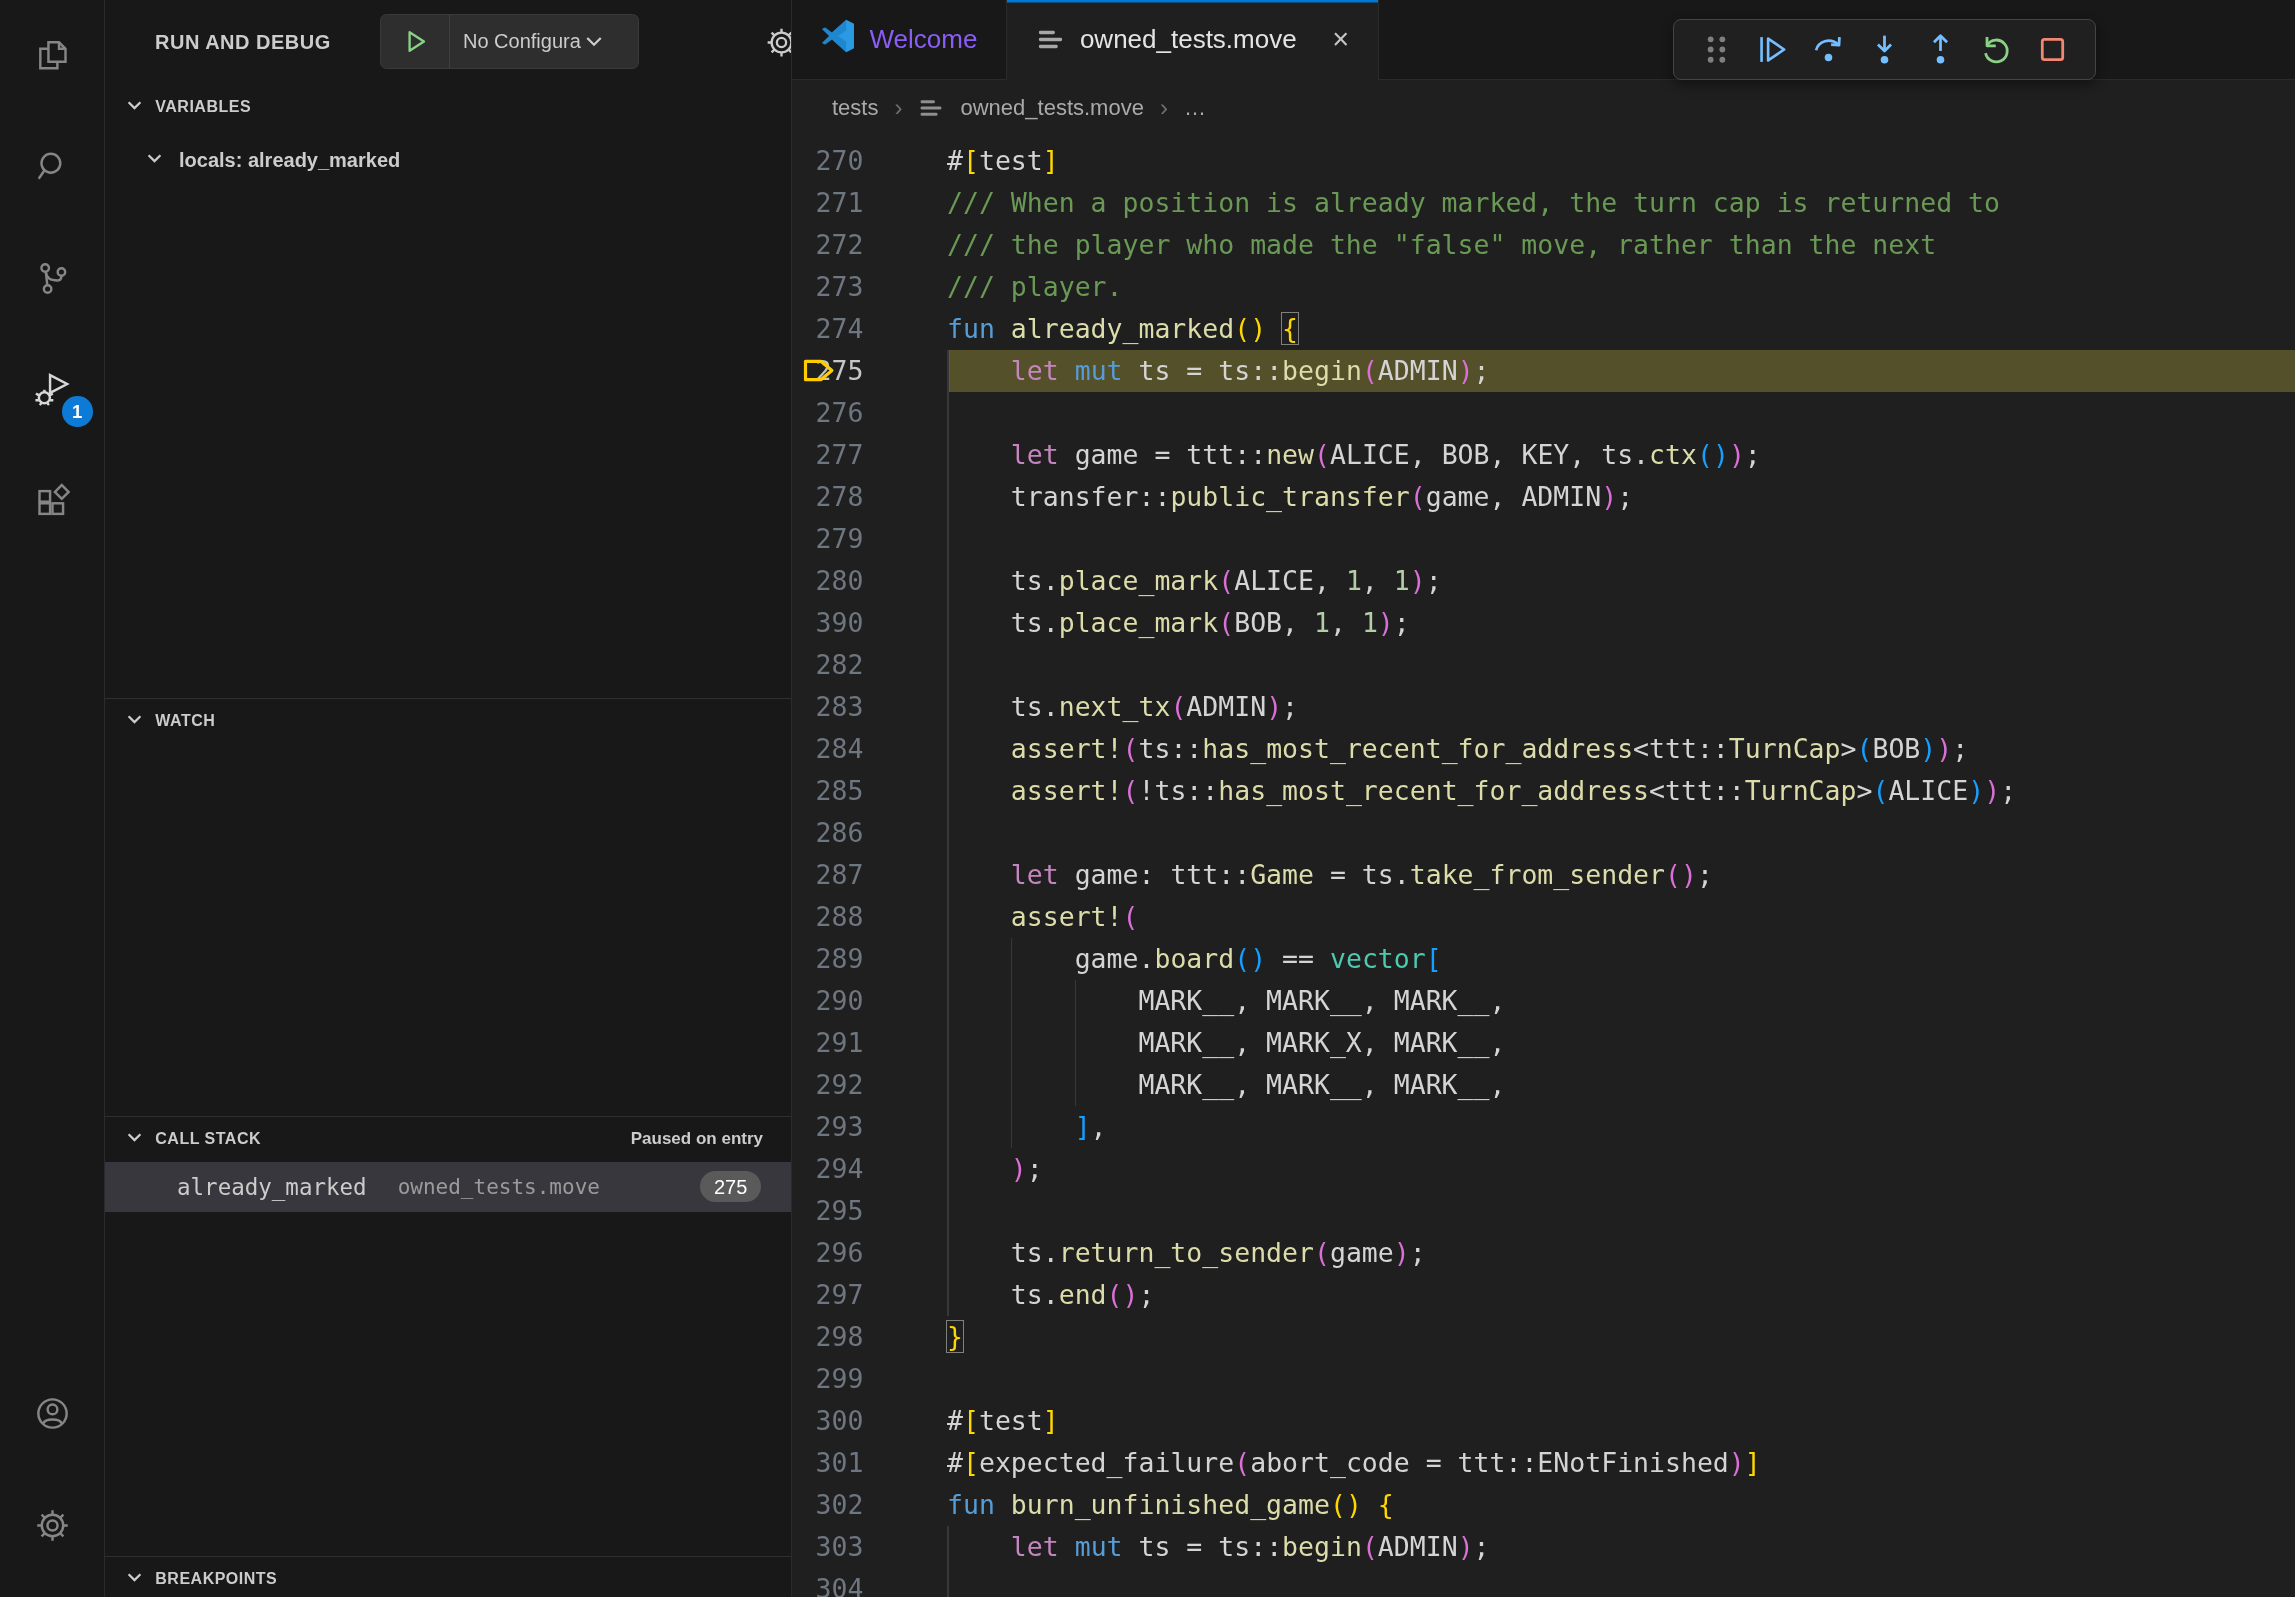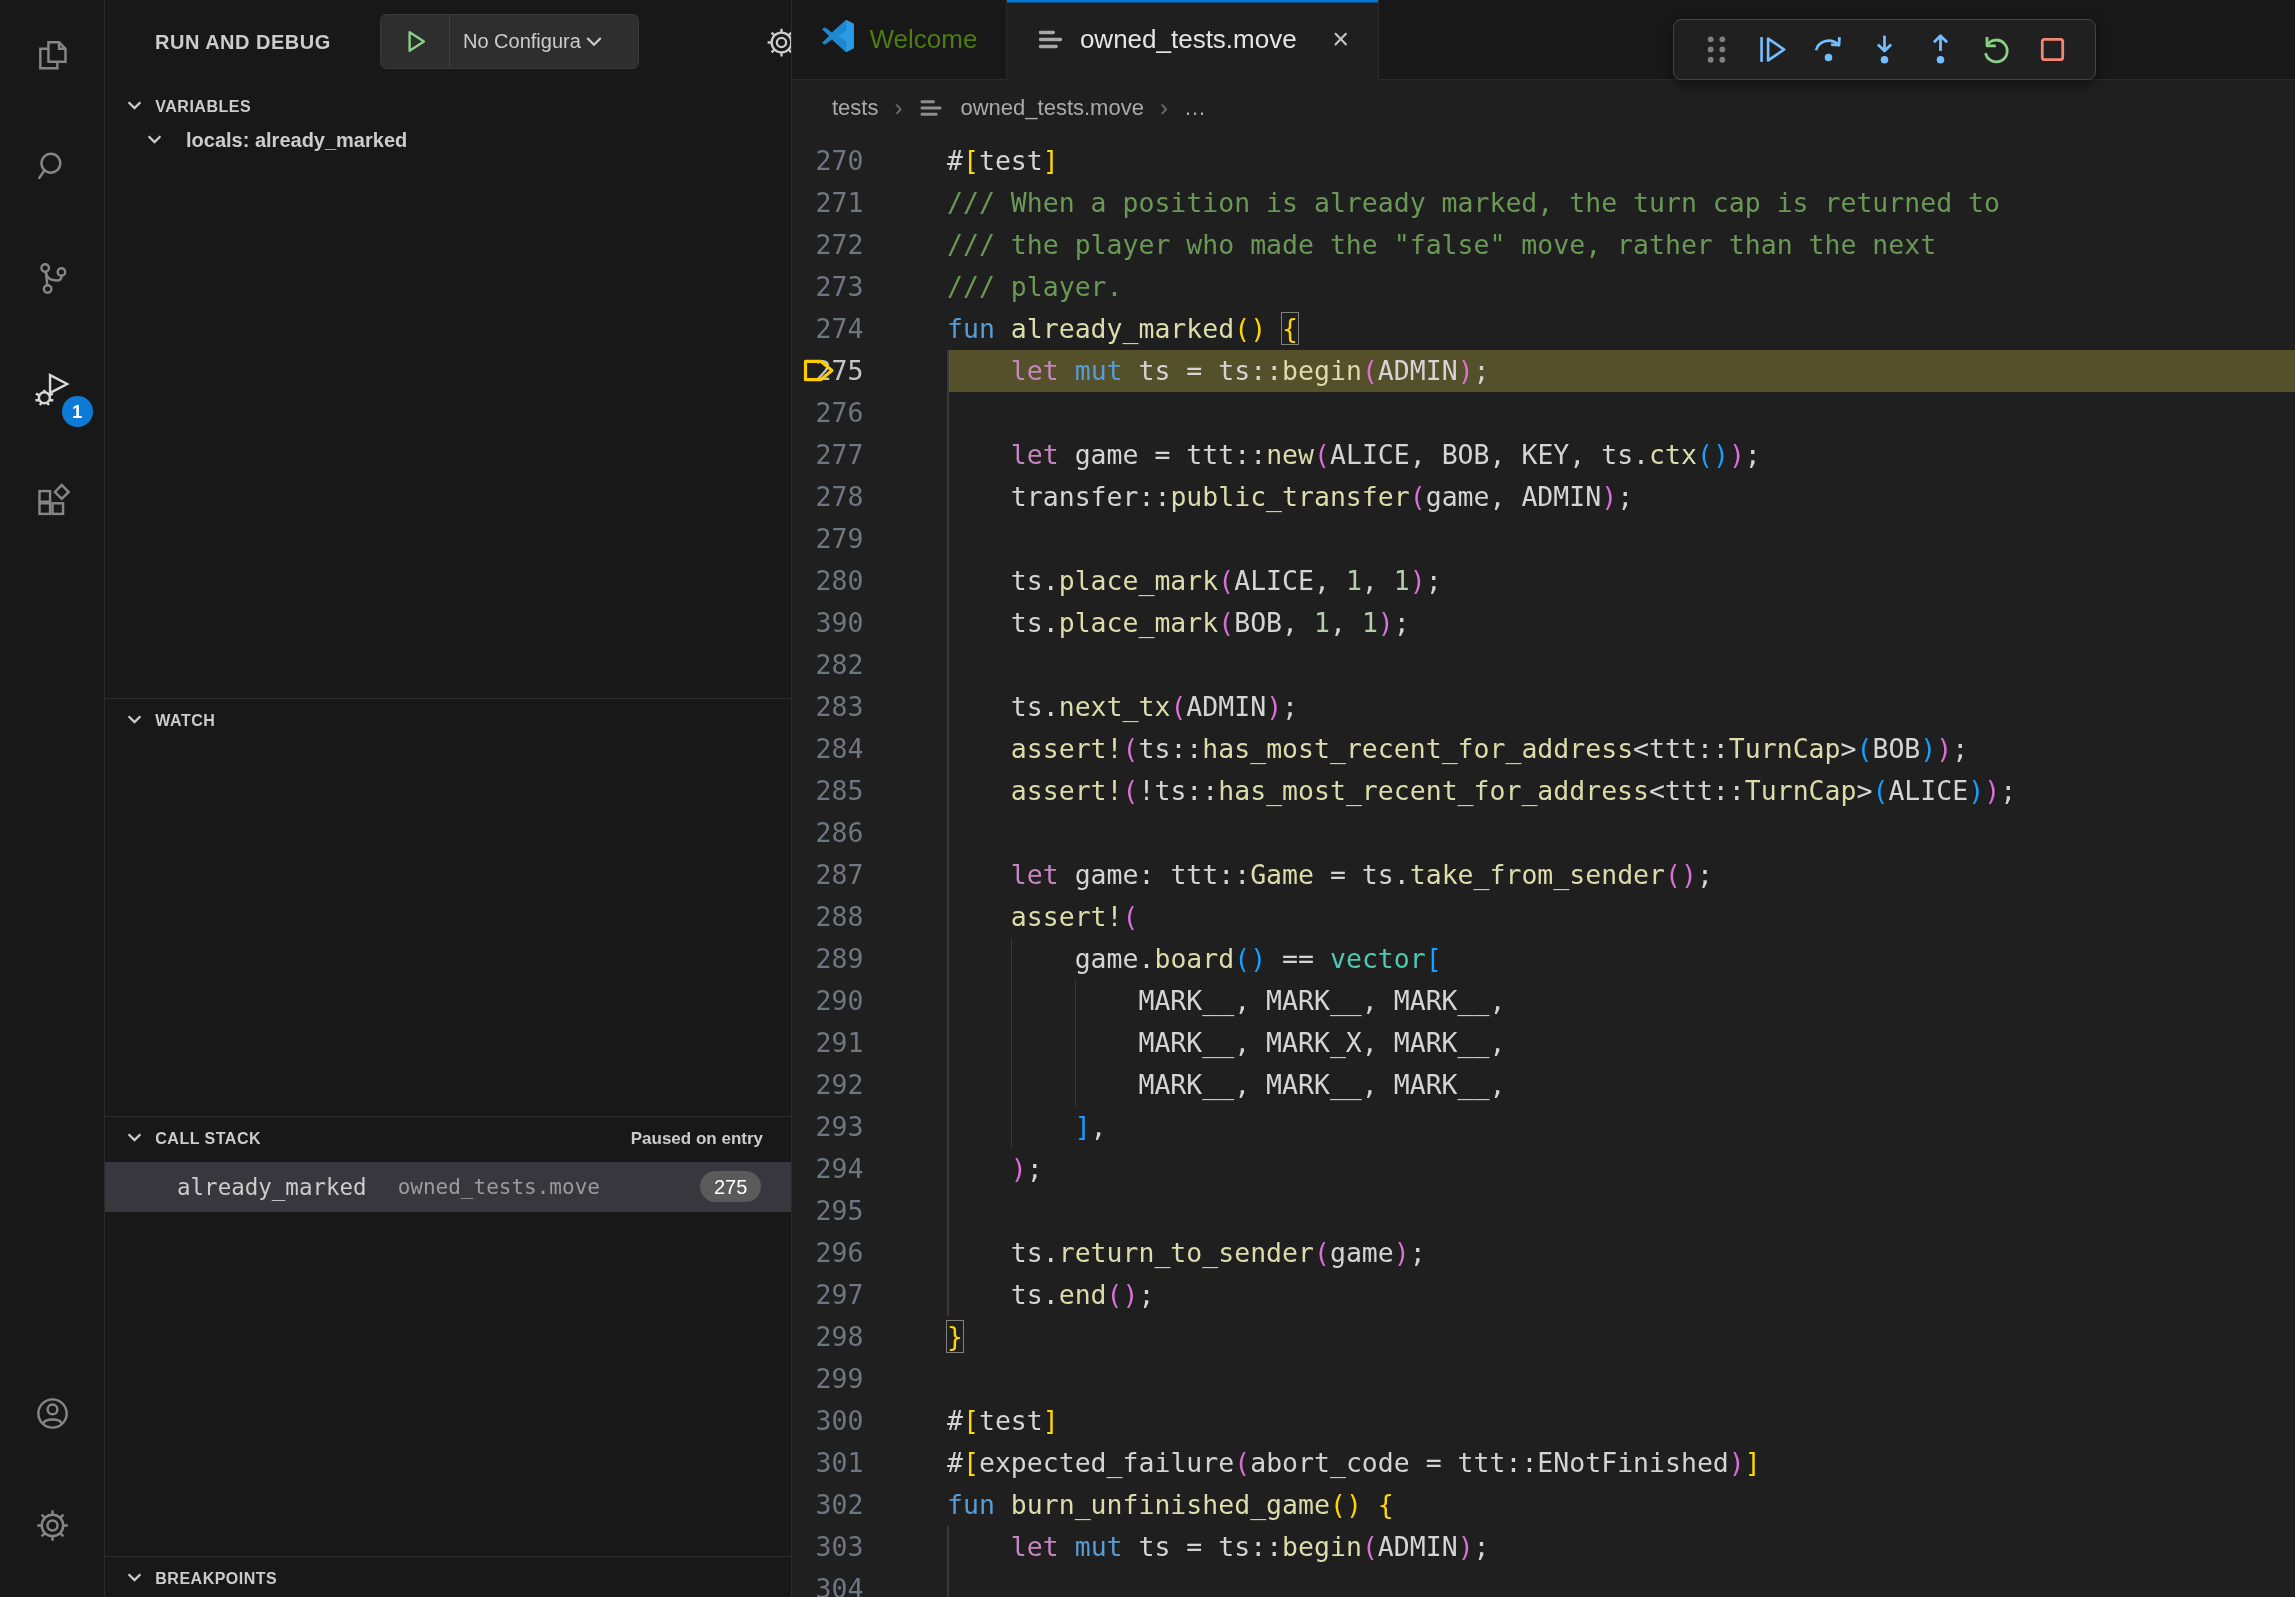--- a/index.html
+++ b/index.html
@@ -31,37 +31,37 @@
   .launch-label{font-size:20px;color:#cccccc;margin-left:13px;max-width:159px;overflow:hidden;white-space:nowrap;flex:none}
   .launch-chev{margin-left:1.6px;display:flex;align-items:center}
   .rh-gear{position:absolute;left:658px;top:24px;cursor:pointer}
 
   .section{display:flex;flex-direction:column;overflow:hidden}
   .sec-divider{height:0.8px;background:#2f2f2f;flex:none}
   .sec-header{height:45px;flex:none;display:flex;align-items:center;padding:0 28px 0 19.3px;gap:10px;cursor:pointer}
   .sec-label{font-size:16px;font-weight:bold;letter-spacing:0.5px;color:#cccccc}
   .sec-right{margin-left:auto;font-size:17px;font-weight:bold;color:#cccccc}
   .twisty svg{width:21px;height:21px;stroke:#cccccc;fill:none;stroke-width:1.7}
-  .tree-row{height:43px;display:flex;align-items:flex-start;padding-left:39px;gap:21px;cursor:pointer}
+  .tree-row{height:43px;display:flex;align-items:flex-end;padding-left:39px;gap:14px;cursor:pointer}
   .tree-label{font-size:20px;font-weight:bold;color:#cccccc}
   .stack-row{height:50px;display:flex;align-items:center;background:#37373d;padding:0 30px 0 72px;cursor:pointer}
   .stack-fn{font-family:"DejaVu Sans Mono",monospace;font-size:22.5px;color:#cccccc}
   .stack-file{font-family:"DejaVu Sans Mono",monospace;font-size:21px;color:#9b9b9b;margin-left:31px}
   .stack-badge{margin-left:auto;background:#5a5a5a;color:#fff;font-size:20px;border-radius:18.5px;
     padding:5.6px 13.7px;line-height:1}
   .sec-variables{height:614px}
   .sec-watch{height:417px}
   .sec-callstack{height:439px}
   .sec-breakpoints{flex:1}
 
   
   .editor{flex:1;display:flex;flex-direction:column;position:relative;background:var(--bg-editor,#1f1f1f);overflow:hidden}
   .tabbar{height:80px;flex:none;background:var(--bg-side,#181818);display:flex;border-bottom:0.8px solid var(--border,#2b2b2b)}
   .tab{display:flex;align-items:center;padding:0 29px;gap:14.5px;border-right:0.8px solid var(--border,#2b2b2b);
-    font-size:26px;color:#4d7c0f;cursor:pointer;position:relative}
+    font-size:26px;color:#8b5cf6;cursor:pointer;position:relative}
   .tab.active{background:var(--bg-editor,#1f1f1f);color:#e4e4e4;box-shadow:inset 0 2.4px 0 0 var(--accent,#0078d4);border-bottom:0.8px solid var(--bg-editor,#1f1f1f);margin-bottom:-0.8px}
   .tab-close{font-size:29px;color:#c5c5c5;margin-left:21px;cursor:pointer;line-height:1}
   .breadcrumbs{height:55px;flex:none;display:flex;align-items:center;padding-left:40px;gap:16px;font-size:22px;color:#a9a9a9}
   .bc-sep{color:#6f6f6f;font-size:24px}
   .bc-item{cursor:pointer}
   .moveicon{display:inline-flex}
 
   
   .dbg-toolbar{position:absolute;top:18.5px;right:199px;width:423px;height:61px;background:#202021;
     border:0.8px solid #454545;border-radius:8px;box-shadow:0 4.8px 11.3px rgba(0,0,0,.4);

